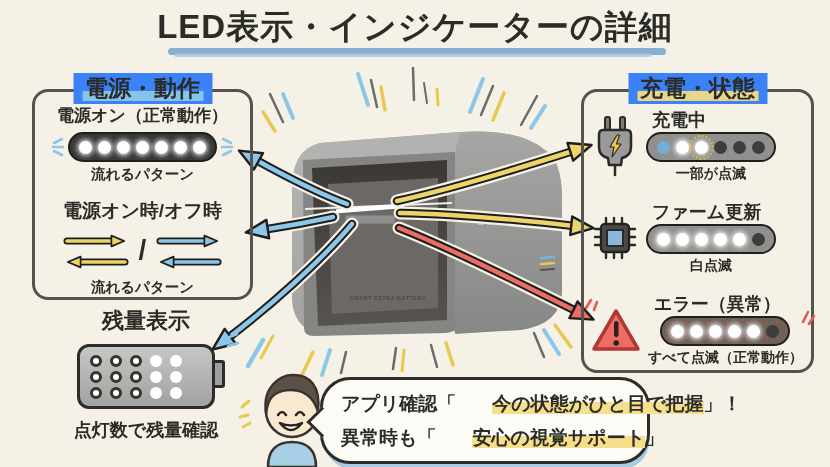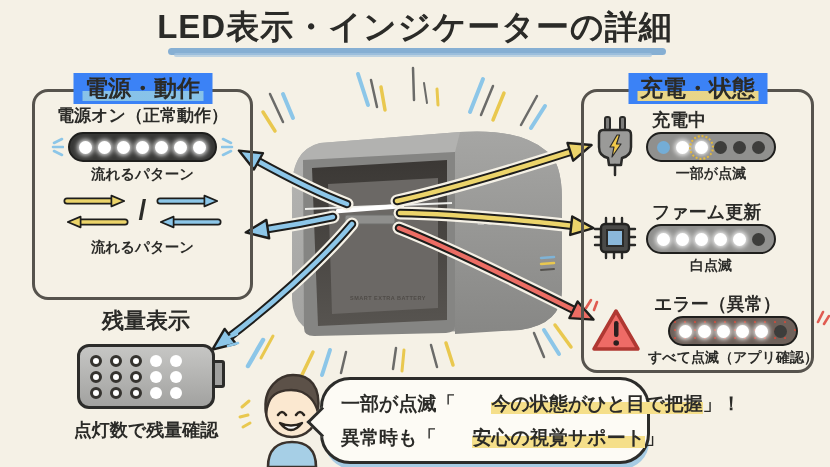--- a/index.html
+++ b/index.html
@@ -203,20 +203,21 @@
             <span class="led-dot white"></span>
             <span class="led-dot white"></span>
             <span class="led-dot white"></span>
           </div>
         <svg class="spark" width="14" height="26">
             <path d="M2,5 L10,9 M1,13 L11,13 M2,21 L10,17" stroke="#8cc6e8" stroke-width="2.6" stroke-linecap="round" fill="none"></path>
           </svg>
       </div>
       <div class="caption">流れるパターン</div>
 
+      <div class="row-label big">電源オン時/オフ時</div>
       <div class="led-wrap">
         <svg width="78" height="46">
           <defs>
             <marker id="ah-ys" viewBox="0 0 14 14" refX="2.5" refY="7" markerWidth="15" markerHeight="15" markerUnits="userSpaceOnUse" orient="auto">
               <path d="M1,2 L13,7 L1,12 Z" fill="#ecd46a" stroke="#1d1d1b" stroke-width="1.6" stroke-linejoin="round"></path>
             </marker>
           </defs>
           <g fill="none" stroke-linecap="round">
             <path d="M10,12 L56,12" stroke="#1d1d1b" stroke-width="7"></path>
             <path d="M10,12 L56,12" stroke="#ecd46a" stroke-width="3.6" marker-end="url(#ah-ys)"></path>
@@ -343,35 +344,35 @@
           </svg>
           <div class="s-label">エラー（異常）</div>
           <div class="led-bar bar-error">
               <span class="led-dot white"></span>
               <span class="led-dot white"></span>
               <span class="led-dot white"></span>
               <span class="led-dot white"></span>
               <span class="led-dot white"></span>
               <span class="led-dot dark"></span>
             </div>
-          <div class="s-caption">すべて点滅（アプリ確認）</div>
+          <div class="s-caption">すべて点滅（正常動作）</div>
         </div>
       </div>
 
     </div>
   </div>
 
   <svg id="person" width="96" height="96">
     <path d="M4,36 L11,30 M2,46 L10,44 M5,56 L12,52" stroke="#e9c84f" stroke-width="3" stroke-linecap="round" fill="none"></path>
     <path d="M30,96 C30,78 40,71 54,71 C68,71 78,78 78,96 Z" fill="#a6cfe6" stroke="#3a322c" stroke-width="2.6"></path>
     <circle cx="54" cy="40" r="26" fill="#fbe8d0" stroke="#3a322c" stroke-width="2.6"></circle>
     <path d="M28,42 C24,16 42,4 55,4 C72,4 83,15 80,41 C76,28 70,24 64,21 C54,17 40,19 34,26 C30,30 29,36 28,42 Z" fill="#5c5148" stroke="#3a322c" stroke-width="2.4" stroke-linejoin="round"></path>
     <path d="M40,44 q4,-6 8,0 M58,44 q4,-6 8,0" stroke="#2a241e" stroke-width="2.6" fill="none" stroke-linecap="round"></path>
     <path d="M42,52 Q53,66 64,52 Q53,57 42,52 Z" fill="#ffffff" stroke="#2a241e" stroke-width="2.4" stroke-linejoin="round"></path>
   </svg>
 
   <div id="speech-bubble">
     <div class="bubble-tail"></div>
-    <div class="speech-line"><span>一部が点滅「</span><span class="hl-text">今の状態がひと目で把握</span><span>」！</span></div>
+    <div class="speech-line"><span>アプリ確認「</span><span class="hl-text">今の状態がひと目で把握</span><span>」！</span></div>
     <div class="speech-line"><span>異常時も「</span><span class="hl-text">安心の視覚サポート</span><span>」</span></div>
   </div>
 
 </div>
 
 </body></html>

